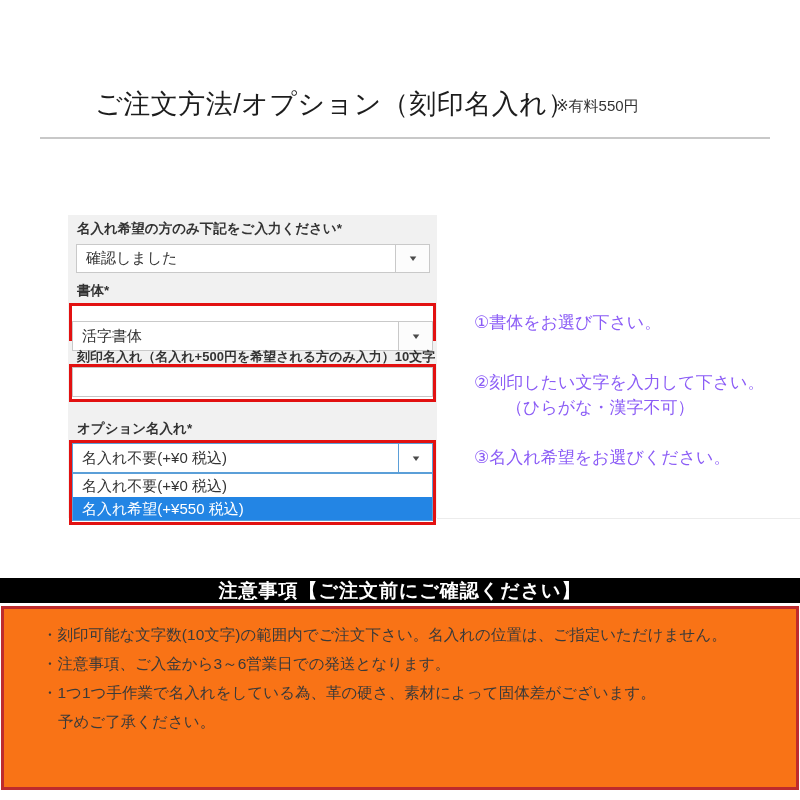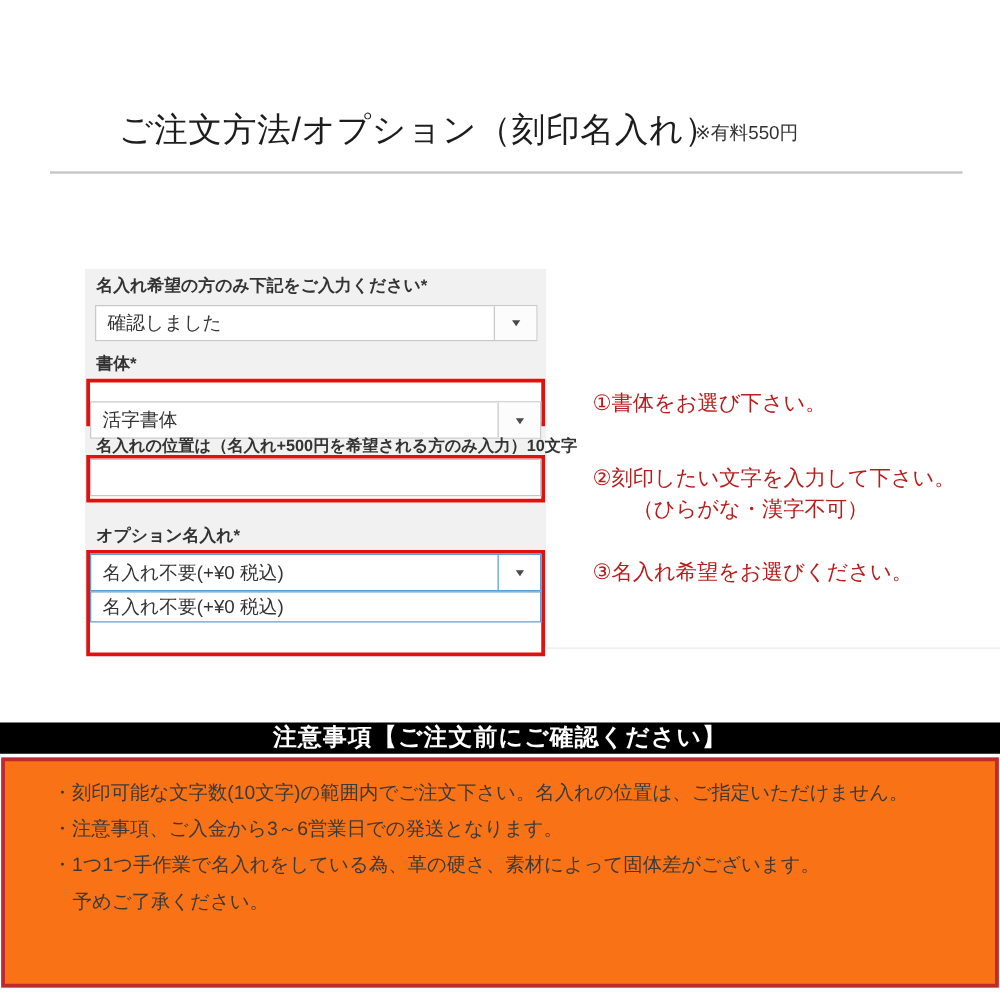--- a/index.html
+++ b/index.html
@@ -52,21 +52,21 @@
   .listbox { border:1px solid #5b9fd8; border-top:1px solid #5b9fd8; background:#fff; }
   .list-item {
     height:23px; line-height:23px; padding-left:9px;
     font-size:15px; color:#333; white-space:nowrap; overflow:hidden;
   }
   .list-item.selected { background:#2385e4; color:#ffffff; }
 
   .section-divider { left:437px; top:518px; width:363px; height:1px; background:#ececec; }
 
   
-  .instruction { font-size:17px; color:#b91c1c; white-space:nowrap; }
+  .instruction { font-size:17px; color:#8b5cf6; white-space:nowrap; }
   .step1 { left:474px; top:311px; }
   .step2 { left:474px; top:371px; }
   .step2sub { left:506px; top:396px; }
   .step3 { left:474px; top:446px; }
 
   
   .notice-banner {
     left:0; top:578px; width:800px; height:25px;
     background:#000000; color:#ffffff;
     font-size:19px; font-weight:700; text-align:center; line-height:25px;
@@ -102,37 +102,38 @@
 
   <div class="redbox" style="top:88px; height:38px;">
     <div class="selectbox" style="height:30px; border-color:#c9c9c9;margin-top:15px;">
       <div class="sel-text">活字書体</div>
       <div class="sel-btn">
         <span class="arrow">▼</span>
       </div>
     </div>
   </div>
 
-  <div class="label" style="top:133px; font-size:13px;">名入れの位置は（名入れ+500円を希望される方のみ入力）10文字</div>
+  <div class="label" style="top:133px; font-size:13px;">刻印名入れ（名入れ+500円を希望される方のみ入力）10文字</div>
 
   <div class="redbox" style="top:149px; height:38px;">
     <input class="textinput" type="text" value="" style="">
   </div>
 
   <div class="label" style="top:205px;">オプション名入れ*</div>
 
   <div class="redbox" style="top:225px; height:85px;">
     <div class="selectbox combobox" style="height:30px;">
       <div class="sel-text">名入れ不要(+¥0 税込)</div>
       <div class="sel-btn">
         <span class="arrow">▼</span>
       </div>
     </div>
     <div class="listbox">
       <div class="list-item">名入れ不要(+¥0 税込)</div>
+      <div class="list-item selected">名入れ希望(+¥550 税込)</div>
     </div>
   </div>
 
 </div>
 
 <div class="abs section-divider"></div>
 
 <div class="abs instruction step1">①書体をお選び下さい。</div>
 <div class="abs instruction step2">②刻印したい文字を入力して下さい。</div>
 <div class="abs instruction step2sub">（ひらがな・漢字不可）</div>

